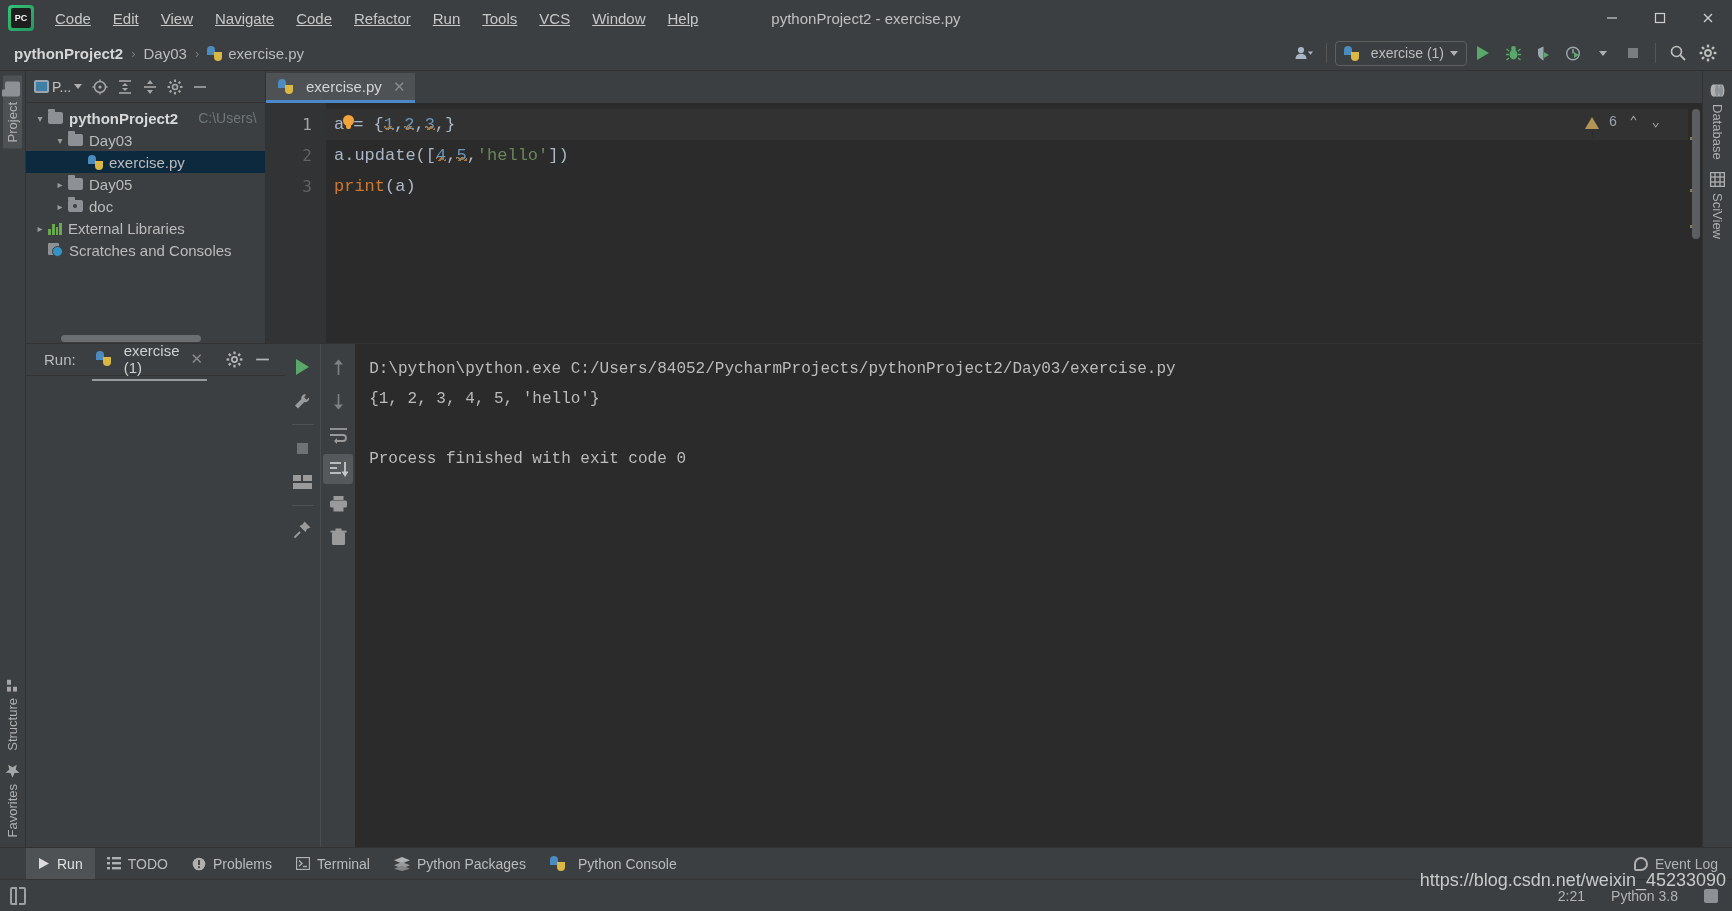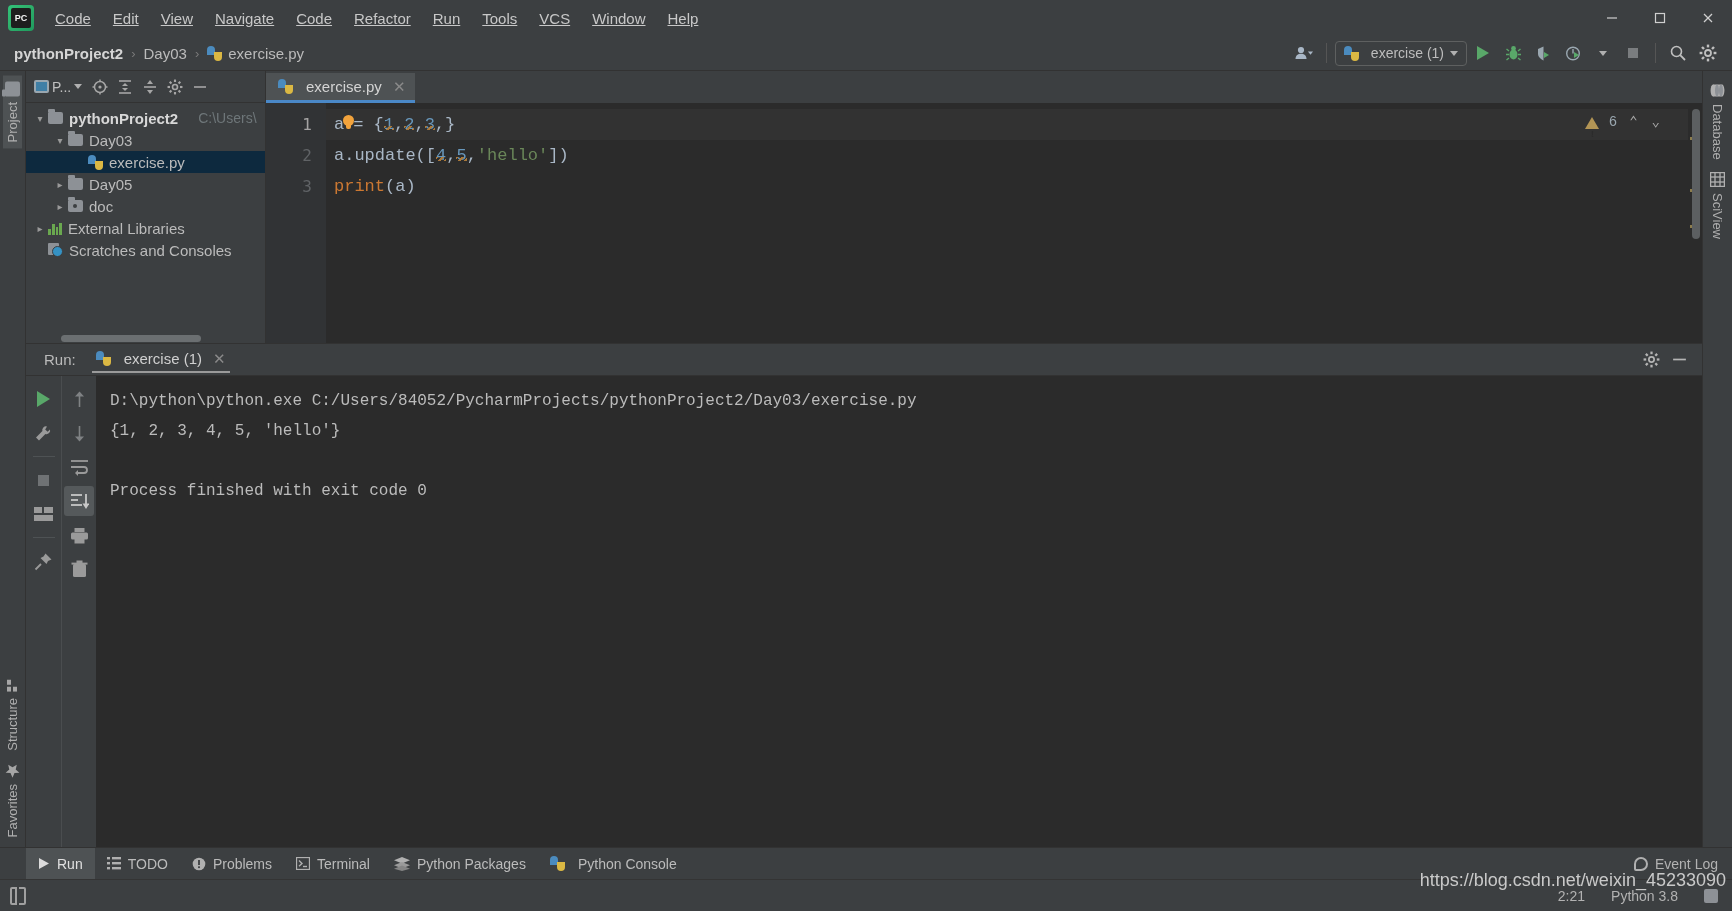--- a/index.html
+++ b/index.html
@@ -177,21 +177,21 @@
   .warn-tri::after{ content:"!"; position:absolute; left:-2px; top:3px; font-size:9px; color:#2b2b2b; font-weight:bold; }
   .warn-count{ color:#9aa7b0; }
   .chev{ color:#a8a8a8; font-size:14px; padding:0 2px; }
   .err-stripe{
     width:14px; flex:0 0 14px; background:#2b2b2b; position:relative;
   }
   .err-stripe i{ position:absolute; right:2px; width:10px; height:3px; background:#8d7d4d; }
   .sbar{ position:absolute; right:2px; top:6px; width:8px; height:130px; background:#5c5f61; border-radius:4px; }
 
   
-  .run-window{ flex:1 1 auto; display:flex; flex-direction:column; background:#3c3f41; min-height:0; border-top:1px solid #323232; }
+  .run-window{ flex:1 1 auto; display:flex; flex-direction:row; background:#3c3f41; min-height:0; border-top:1px solid #323232; }
   .run-header{
     height:32px; flex:0 0 32px; display:flex; align-items:center; padding-left:18px; gap:16px;
     border-bottom:1px solid #323232;
   }
   .run-label{ color:#bbb; font-size:15px; }
   .run-tab{ display:flex;align-items:center;gap:7px;color:#d0d0d0;font-size:15px;padding:3px 4px;border-bottom:2px solid #9a9a9a; }
   .run-header-right{ margin-left:auto; display:flex; align-items:center; gap:6px; padding-right:12px; }
   .run-main{ flex:1 1 auto; display:flex; min-height:0; }
   .run-tools{ width:70px; flex:0 0 70px; display:flex; background:#3c3f41; }
   .run-tcol{ width:35px; display:flex; flex-direction:column; align-items:center; padding-top:8px; gap:4px; }
@@ -239,20 +239,21 @@
       <div class="menu-item"><u>View</u></div>
       <div class="menu-item"><u>Navigate</u></div>
       <div class="menu-item"><u>Code</u></div>
       <div class="menu-item"><u>Refactor</u></div>
       <div class="menu-item"><u>Run</u></div>
       <div class="menu-item"><u>Tools</u></div>
       <div class="menu-item"><u>VCS</u></div>
       <div class="menu-item"><u>Window</u></div>
       <div class="menu-item"><u>Help</u></div>
     </div>
+    <div class="title-center">pythonProject2 - exercise.py</div>
     <div class="win-controls">
       <div class="win-btn">
         <svg width="14" height="14" viewBox="0 0 14 14">
             <line x1="2" y1="7" x2="12" y2="7" stroke="#cfcfcf" stroke-width="1.2"></line>
           </svg>
       </div>
       <div class="win-btn">
         <svg width="14" height="14" viewBox="0 0 14 14">
             <rect x="2.5" y="2.5" width="9" height="9" fill="none" stroke="#cfcfcf" stroke-width="1.2"></rect>
           </svg>

